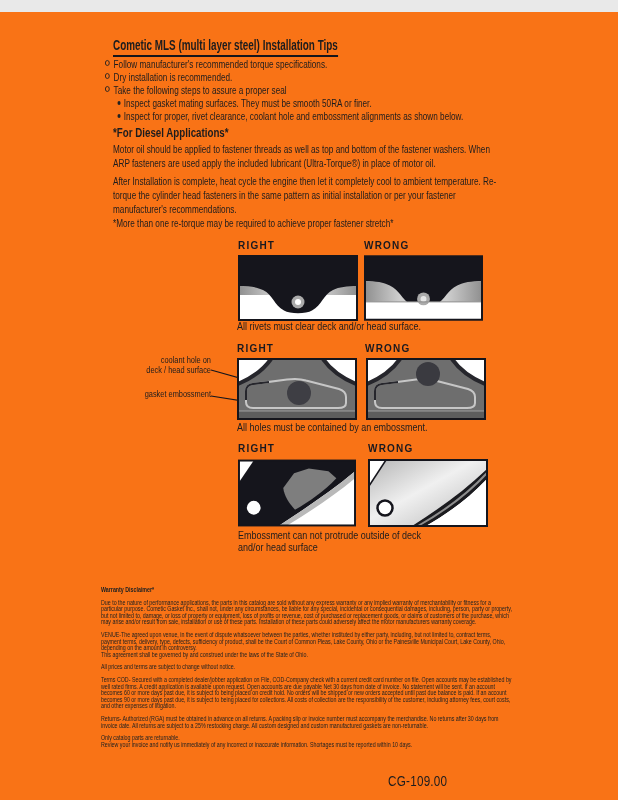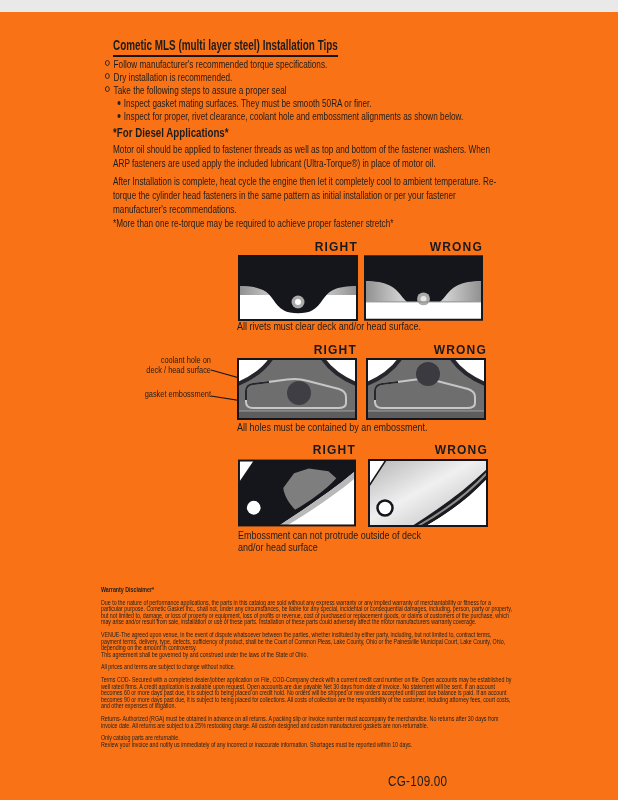--- a/index.html
+++ b/index.html
@@ -15,21 +15,21 @@
   .title{font-size:15px;font-weight:bold;white-space:nowrap;}
   .title .u{border-bottom:2px solid #15151c;padding-bottom:2px;display:inline-block;}
   .bullets{font-size:10.5px;line-height:13px;width:640px;}
   .brow{white-space:nowrap;}
   .brow.sub{padding-left:16px;}
   .ob{display:inline-block;width:4px;height:4px;border:1px solid #222;border-radius:50%;margin-right:5px;vertical-align:2px;}
   .fb{display:inline-block;width:4px;height:4px;background:#222;border-radius:50%;margin-right:4px;vertical-align:2px;}
   .h2{font-size:12.5px;font-weight:bold;white-space:nowrap;}
   .para{font-size:10.5px;line-height:14px;width:505px;}
   .note{font-size:10.5px;white-space:nowrap;}
-  .figlabel{font-size:12px;font-weight:600;letter-spacing:1.2px;text-align:right;color:#191920;}
+  .figlabel{font-size:10px;font-weight:600;letter-spacing:1.2px;text-align:left;color:#191920;}
   .caption{font-size:11.5px;line-height:11.5px;white-space:nowrap;}
   .caption.wrap{white-space:normal;line-height:11.5px;width:245px;}
   .ann{font-size:9.5px;line-height:10px;text-align:right;}
   .warranty{font-size:6.8px;line-height:6.6px;width:528px;color:#222;}
   .warranty .wh{font-weight:bold;margin:0 0 6px 0;}
   .warranty .wp{margin:0 0 6px 0;}
   .warranty .wp0{margin:0;}
   .docnum{font-size:15px;letter-spacing:0.3px;white-space:nowrap;}
   svg{display:block;}
 </style>

